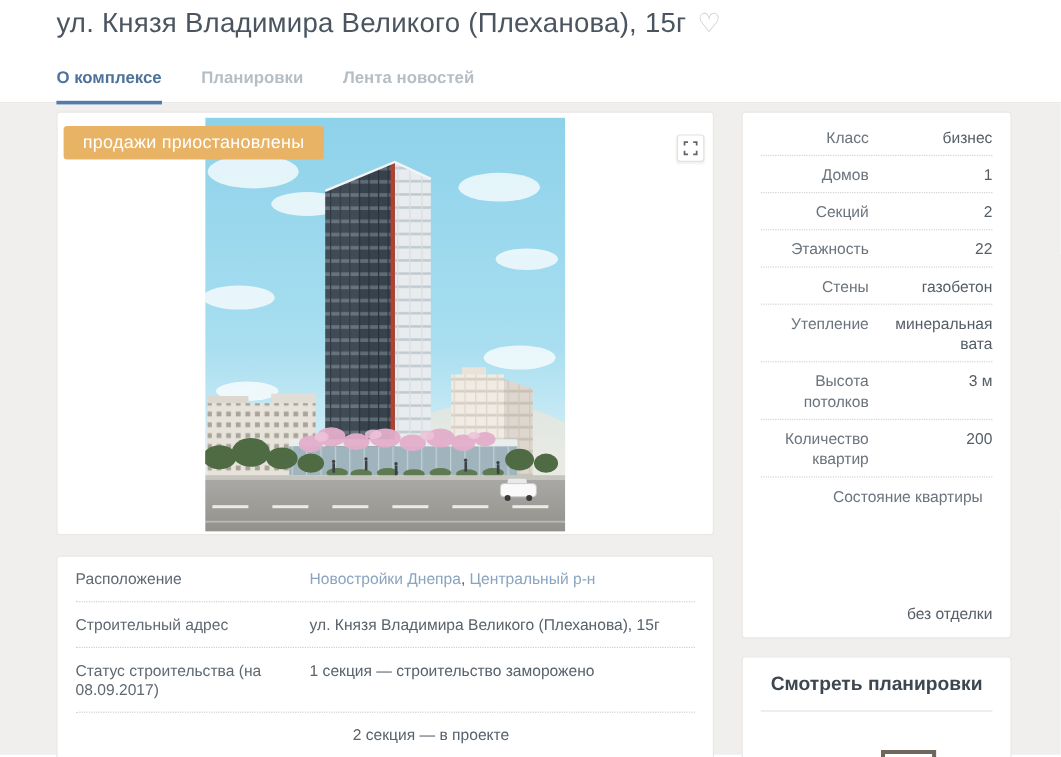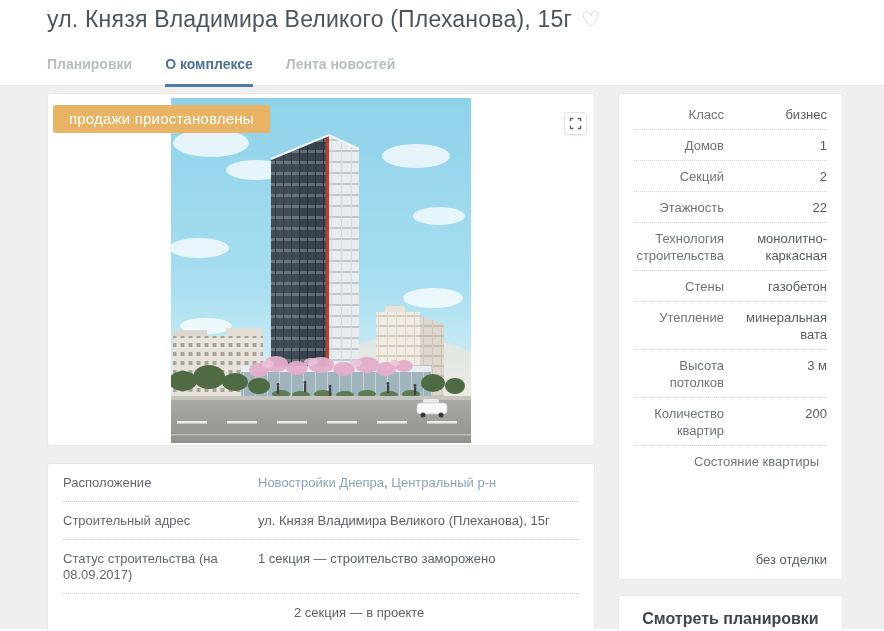--- a/index.html
+++ b/index.html
@@ -64,22 +64,22 @@
 </style>
 </head>
 <body>
 
 <div class="header">
   <div class="title-row">
     <span class="page-title">ул. Князя Владимира Великого (Плеханова), 15г</span>
     <span class="fav-icon">♡</span>
   </div>
   <div class="tabs">
+      <div class="tab active">О комплексе</div>
       <div class="tab">Планировки</div>
-      <div class="tab active">О комплексе</div>
       <div class="tab">Лента новостей</div>
     </div>
 </div>
 
 <div class="content">
   <div class="col-left">
 
     <div class="card gallery-card">
       <div class="badge">продажи приостановлены</div>
       <div class="fullscreen-btn">
@@ -264,24 +264,20 @@
           </div>
           <div class="spec-row">
             <div class="spec-label">Секций</div>
             <div class="spec-value">2</div>
           </div>
           <div class="spec-row">
             <div class="spec-label">Этажность</div>
             <div class="spec-value">22</div>
           </div>
           <div class="spec-row">
-            <div class="spec-label">Технология строительства</div>
-            <div class="spec-value">монолитно-каркасная</div>
-          </div>
-          <div class="spec-row">
             <div class="spec-label">Стены</div>
             <div class="spec-value">газобетон</div>
           </div>
           <div class="spec-row">
             <div class="spec-label">Утепление</div>
             <div class="spec-value">минеральная вата</div>
           </div>
           <div class="spec-row">
             <div class="spec-label">Высота потолков</div>
             <div class="spec-value">3 м</div>

